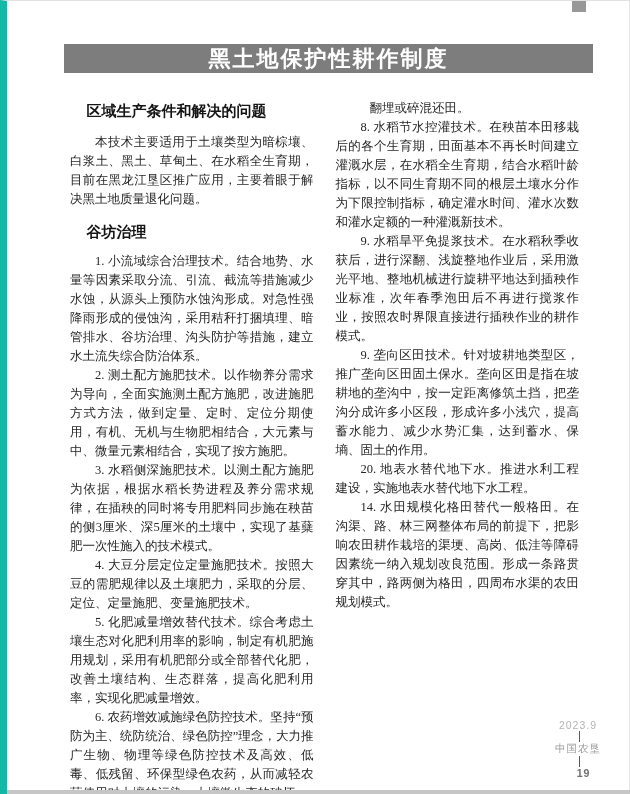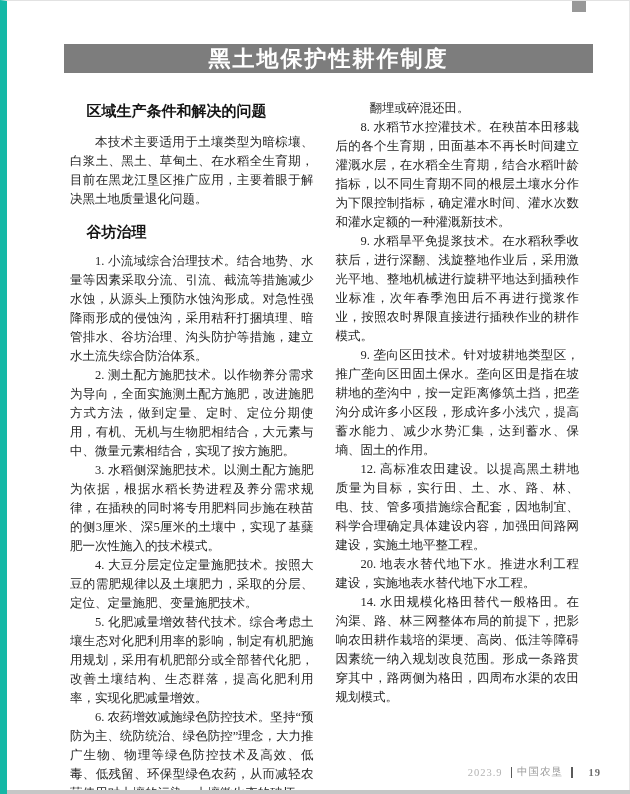--- a/index.html
+++ b/index.html
@@ -66,25 +66,26 @@
     color:#141414;
     font-size:15px;
     text-indent:1.1em;
     margin:0;
     line-height:19px;
   }
   .col h2.h-first{margin:2px 0 13px 0;}
   .col h2.h-second{margin:13px 0 11px 0;}
   .footer{
     position:absolute;right:28px;bottom:15px;
-    font-family:Liberation Serif, serif;
+    font-family:Liberation Sans, sans-serif;
     font-size:10.5px;
     color:#adadad;
     display:flex;align-items:center;
     letter-spacing:1px;
+    flex-direction:column;
   }
   .footer .bar{
     display:inline-block;width:1.5px;height:11px;background:#5a5a5a;
     margin:0 5px 0 8px;
   }
   .footer .issue{color:#b3b3b3;}
   .footer .mag{color:#9b9b9b;}
   .footer .pn{color:#6e6e6e;font-weight:700;margin-left:11px;}
 </style>
 </head>
@@ -111,21 +112,20 @@
       <p>5. 化肥减量增效替代技术。综合考虑土壤生态对化肥利用率的影响，制定有机肥施用规划，采用有机肥部分或全部替代化肥，改善土壤结构、生态群落，提高化肥利用率，实现化肥减量增效。</p>
       <p>6. 农药增效减施绿色防控技术。坚持“预防为主、统防统治、绿色防控”理念，大力推广生物、物理等绿色防控技术及高效、低毒、低残留、环保型绿色农药，从而减轻农药使用对土壤的污染、土壤微生态的破坏。</p>
 
     </div>
 
     <div class="col">
       <p class="cont">翻埋或碎混还田。</p>
       <p>8. 水稻节水控灌技术。在秧苗本田移栽后的各个生育期，田面基本不再长时间建立灌溉水层，在水稻全生育期，结合水稻叶龄指标，以不同生育期不同的根层土壤水分作为下限控制指标，确定灌水时间、灌水次数和灌水定额的一种灌溉新技术。</p>
       <p>9. 水稻旱平免提浆技术。在水稻秋季收获后，进行深翻、浅旋整地作业后，采用激光平地、整地机械进行旋耕平地达到插秧作业标准，次年春季泡田后不再进行搅浆作业，按照农时界限直接进行插秧作业的耕作模式。</p>
       <p>9. 垄向区田技术。针对坡耕地类型区，推广垄向区田固土保水。垄向区田是指在坡耕地的垄沟中，按一定距离修筑土挡，把垄沟分成许多小区段，形成许多小浅穴，提高蓄水能力、减少水势汇集，达到蓄水、保墒、固土的作用。</p>
-      <p>12. 高标准农田建设。以提高黑土耕地质量为目标，实行田、土、水、路、林、电、技、管多项措施综合配套，因地制宜、科学合理确定具体建设内容，加强田间路网建设，实施土地平整工程。</p>
       <p>20. 地表水替代地下水。推进水利工程建设，实施地表水替代地下水工程。</p>
       <p>14. 水田规模化格田替代一般格田。在沟渠、路、林三网整体布局的前提下，把影响农田耕作栽培的渠埂、高岗、低洼等障碍因素统一纳入规划改良范围。形成一条路贯穿其中，路两侧为格田，四周布水渠的农田规划模式。</p>
 
     </div>
 
   </div>
 
   <div class="footer">
     <span class="issue">2023.9</span>
     <span class="bar"></span>

